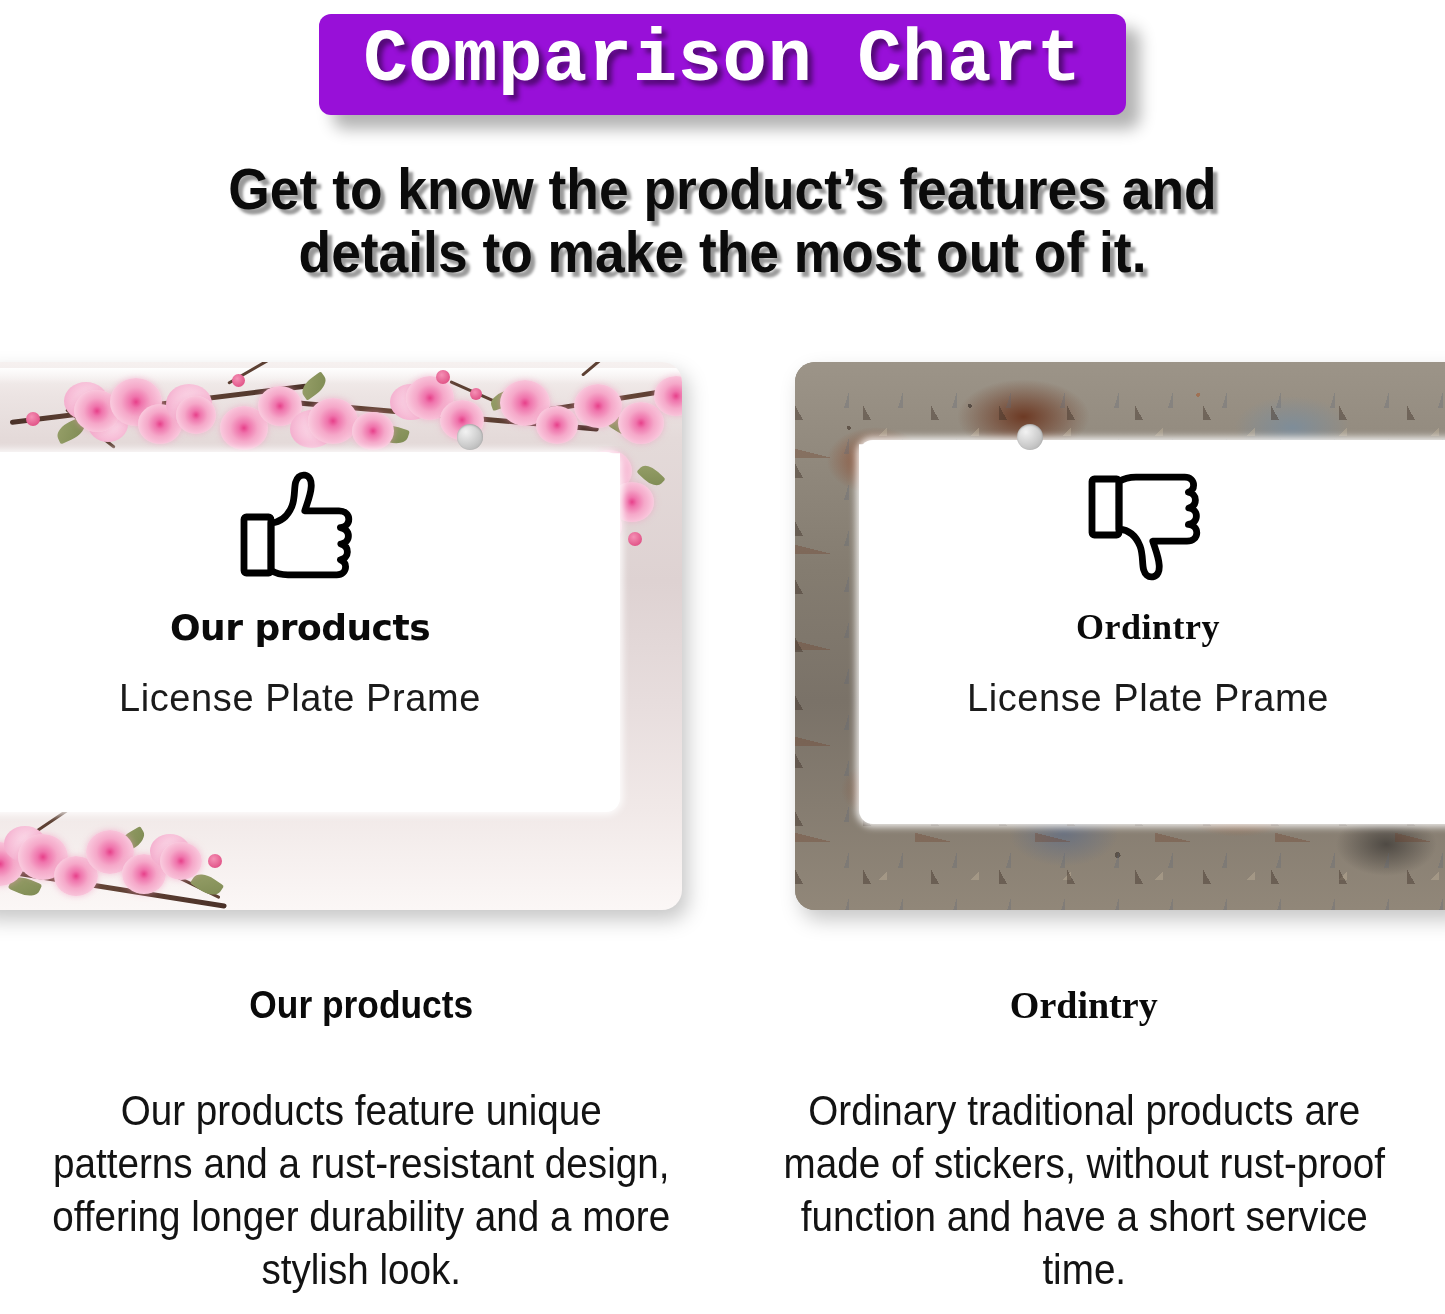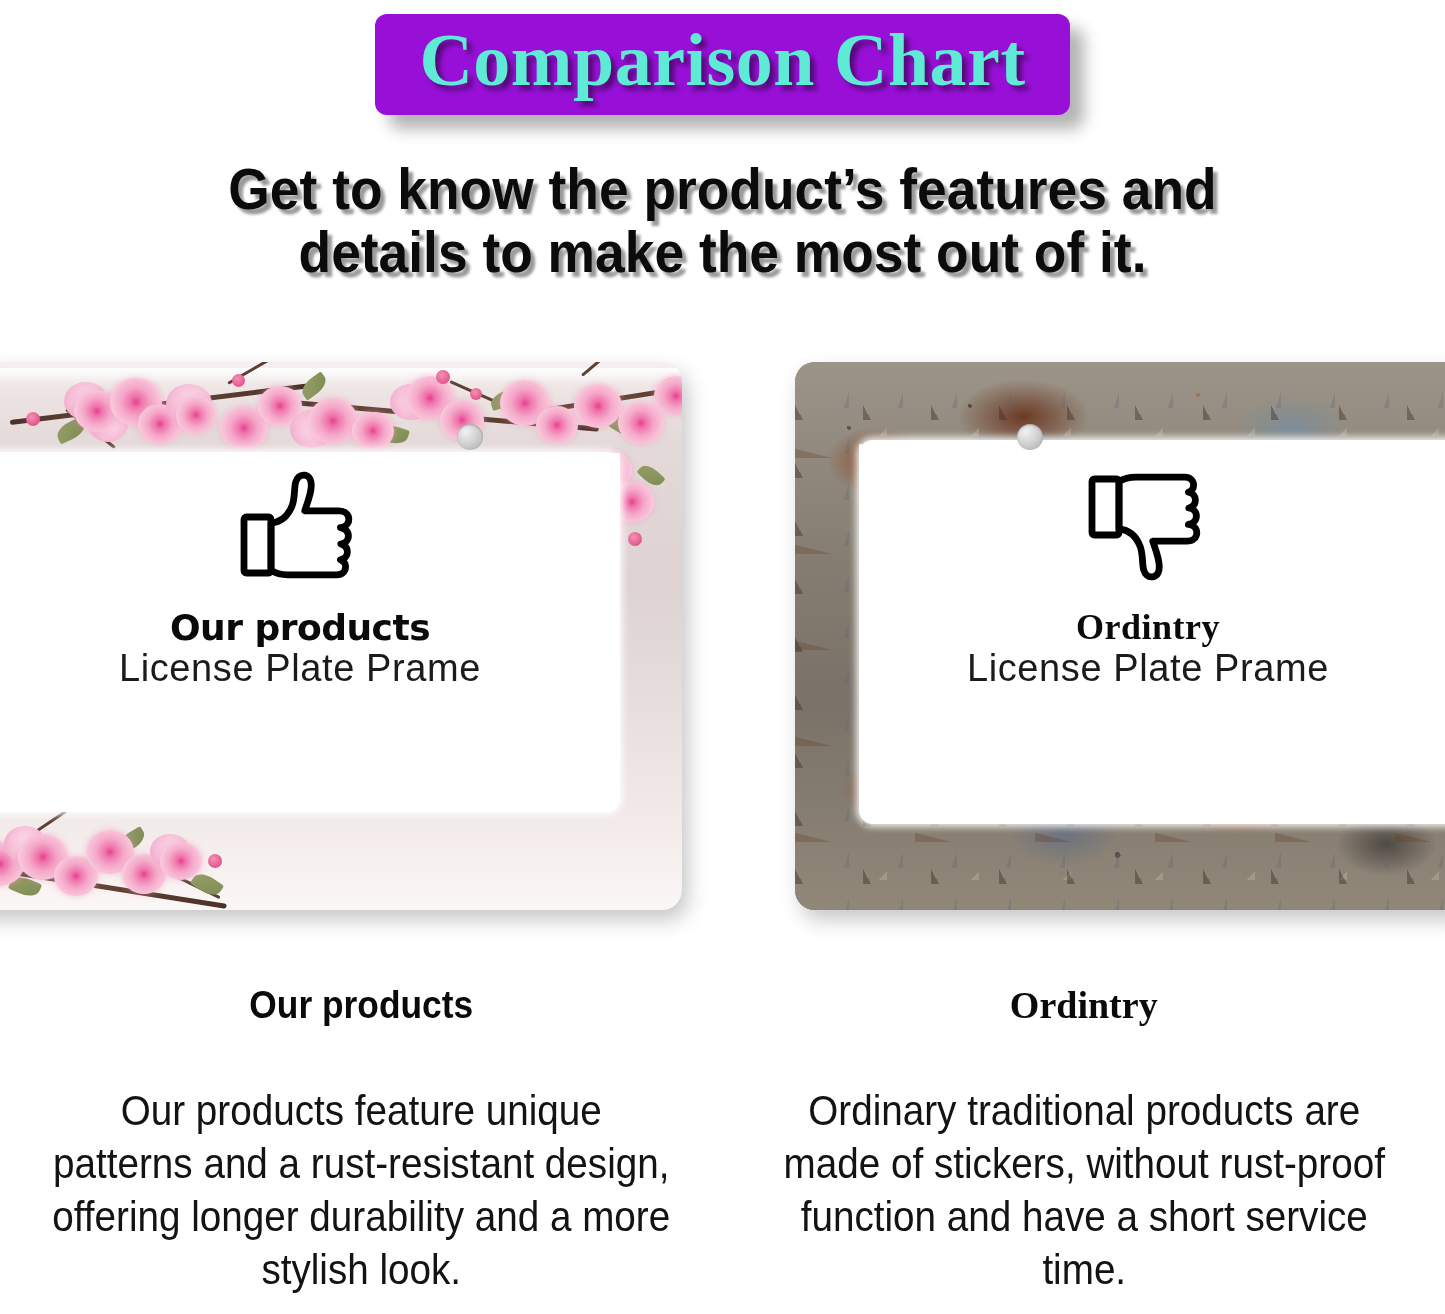--- a/index.html
+++ b/index.html
@@ -24,25 +24,25 @@
     display: flex;
     justify-content: center;
   }
   .banner {
     background: #9810d8;
     border-radius: 12px;
     padding: 6px 44px 14px 44px;
     box-shadow: 14px 14px 16px rgba(0,0,0,0.30);
   }
   .banner-title {
-    font-family: Liberation Serif, serif;
+    font-family: Liberation Mono, monospace;
     font-weight: bold;
     font-size: 74px;
     line-height: 1.1;
-    color: #5eead4;
+    color: #ffffff;
     letter-spacing: 0.5px;
     text-shadow: 5px 5px 5px rgba(0,0,0,0.45);
     white-space: nowrap;
   }
 
   
   .subtitle {
     position: absolute;
     top: 158px;
     left: 0; right: 0;
@@ -241,20 +241,21 @@
     font-family: "DejaVu Sans", sans-serif;
     font-weight: bold;
     letter-spacing: -0.5px;
   }
   .heading-serif {
     font-family: "Liberation Serif", serif;
     font-weight: bold;
     letter-spacing: 0.5px;
   }
   .card-sub {
+    margin-top: 30px;
     font-family: "Liberation Sans", sans-serif;
     font-weight: 300;
     font-size: 38px;
     line-height: 1.1;
     color: #1b1b1b;
     letter-spacing: 0.6px;
   }
 
   
   .bottom {

